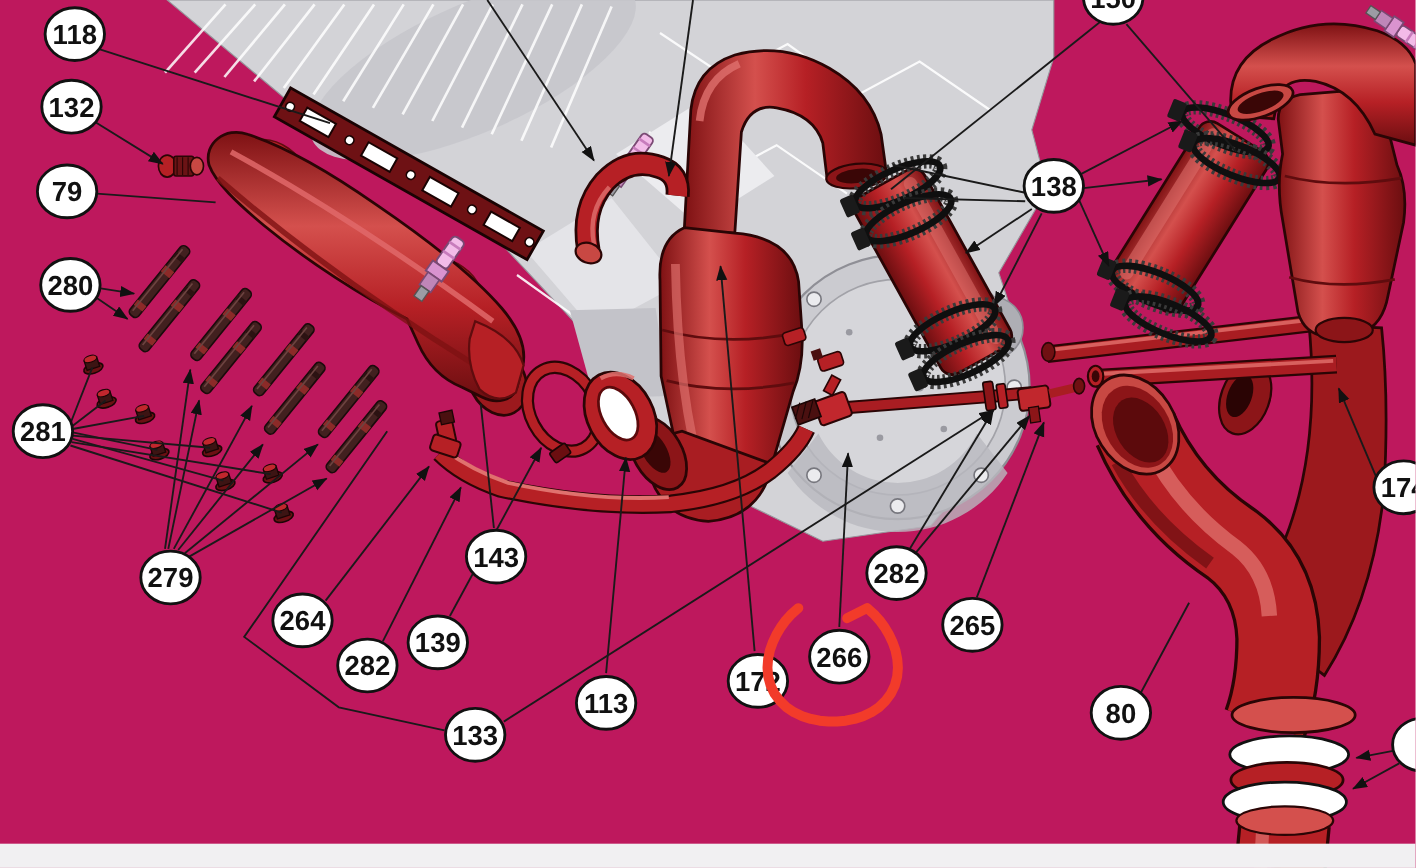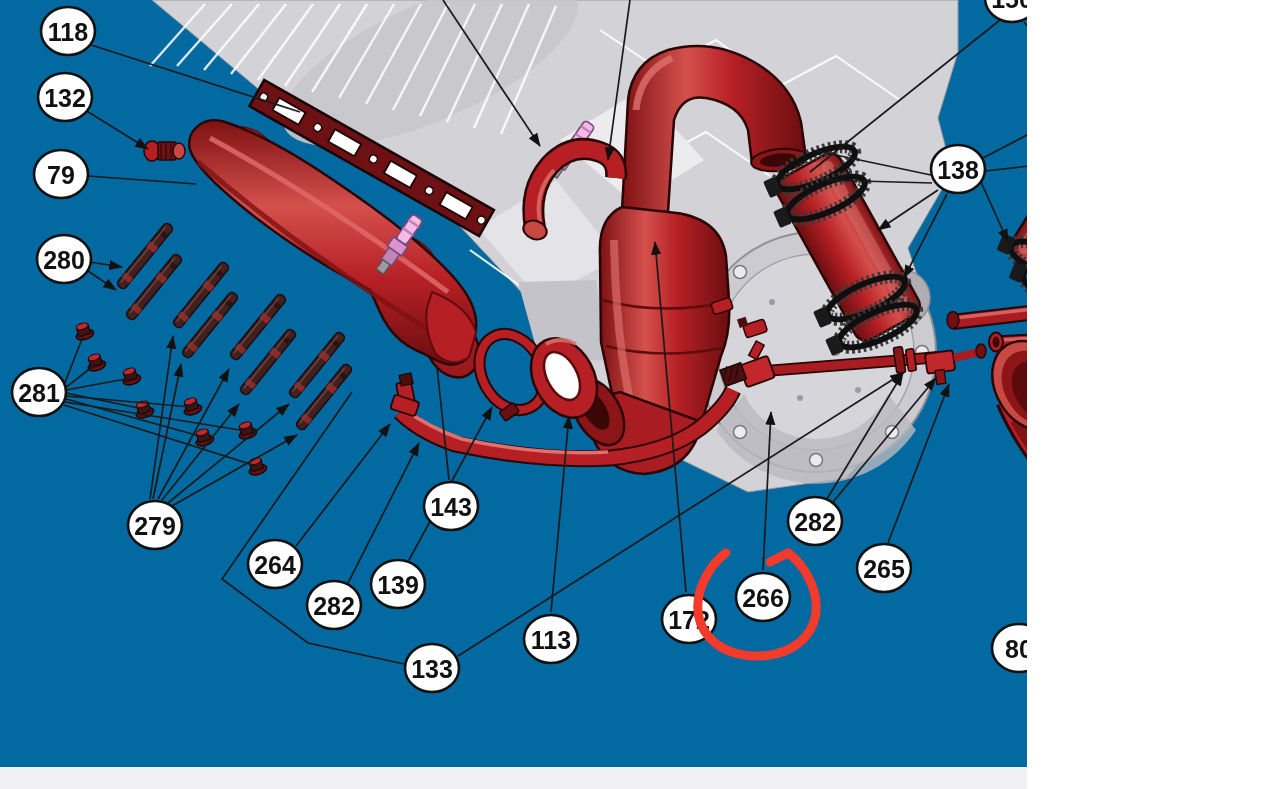--- a/index.html
+++ b/index.html
@@ -1,16 +1,16 @@
 <!DOCTYPE html>
 <html><head>
 <meta charset="utf-8">
 <style>
   html,body{margin:0;padding:0;background:#ffffff;}
-  .stage{position:relative;width:1027px;height:789px;overflow:hidden;background:#0369a1;
+  .stage{position:relative;width:1287px;height:789px;overflow:hidden;background:#be185d;
          font-family:"Liberation Sans",sans-serif;}
   svg{position:absolute;left:0;top:0;display:block;}
   .callout-label{font-family:"Liberation Sans","DejaVu Sans",sans-serif;font-weight:bold;}
 </style>
 </head>
 <body>
 
 <div class="stage">
 <svg id="diagram-svg" width="1287" height="789" viewBox="0 0 1287 789">
   <defs>

